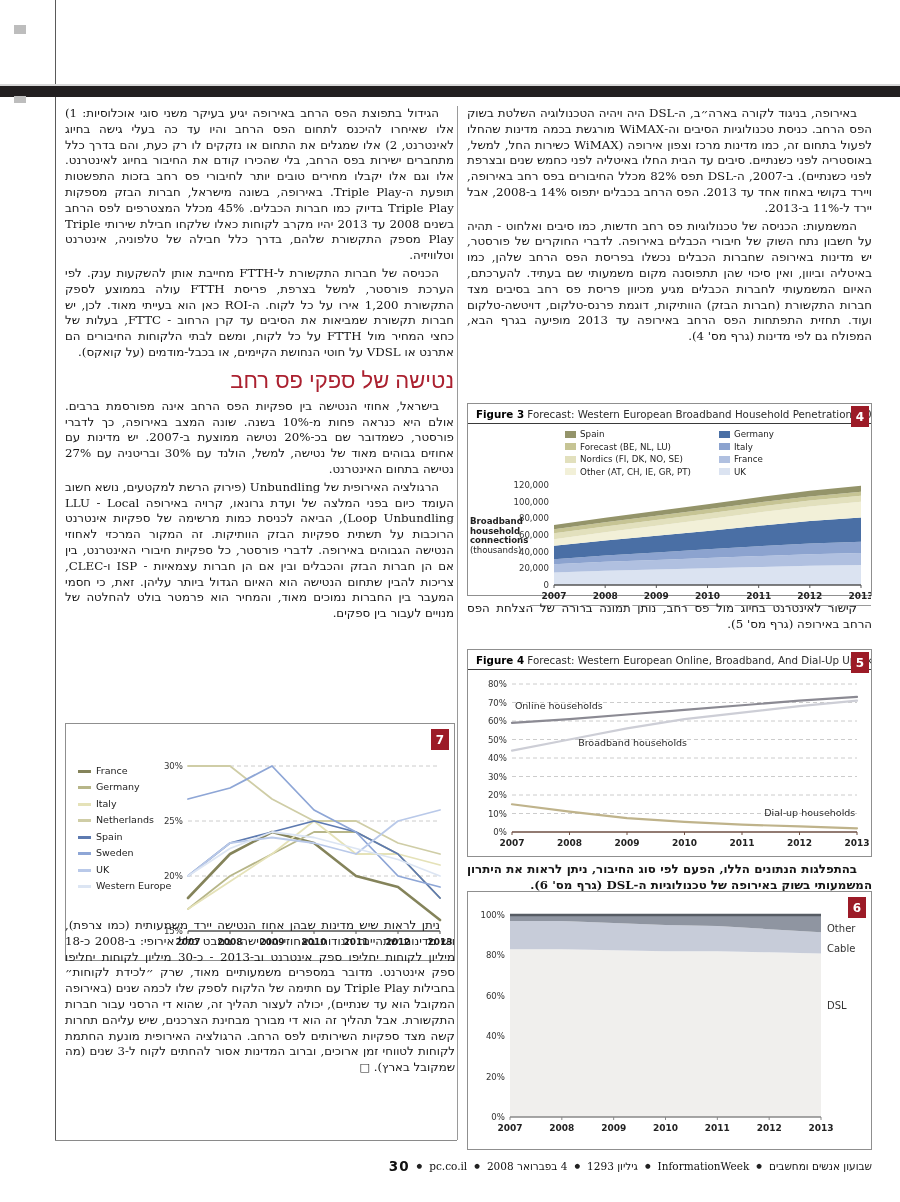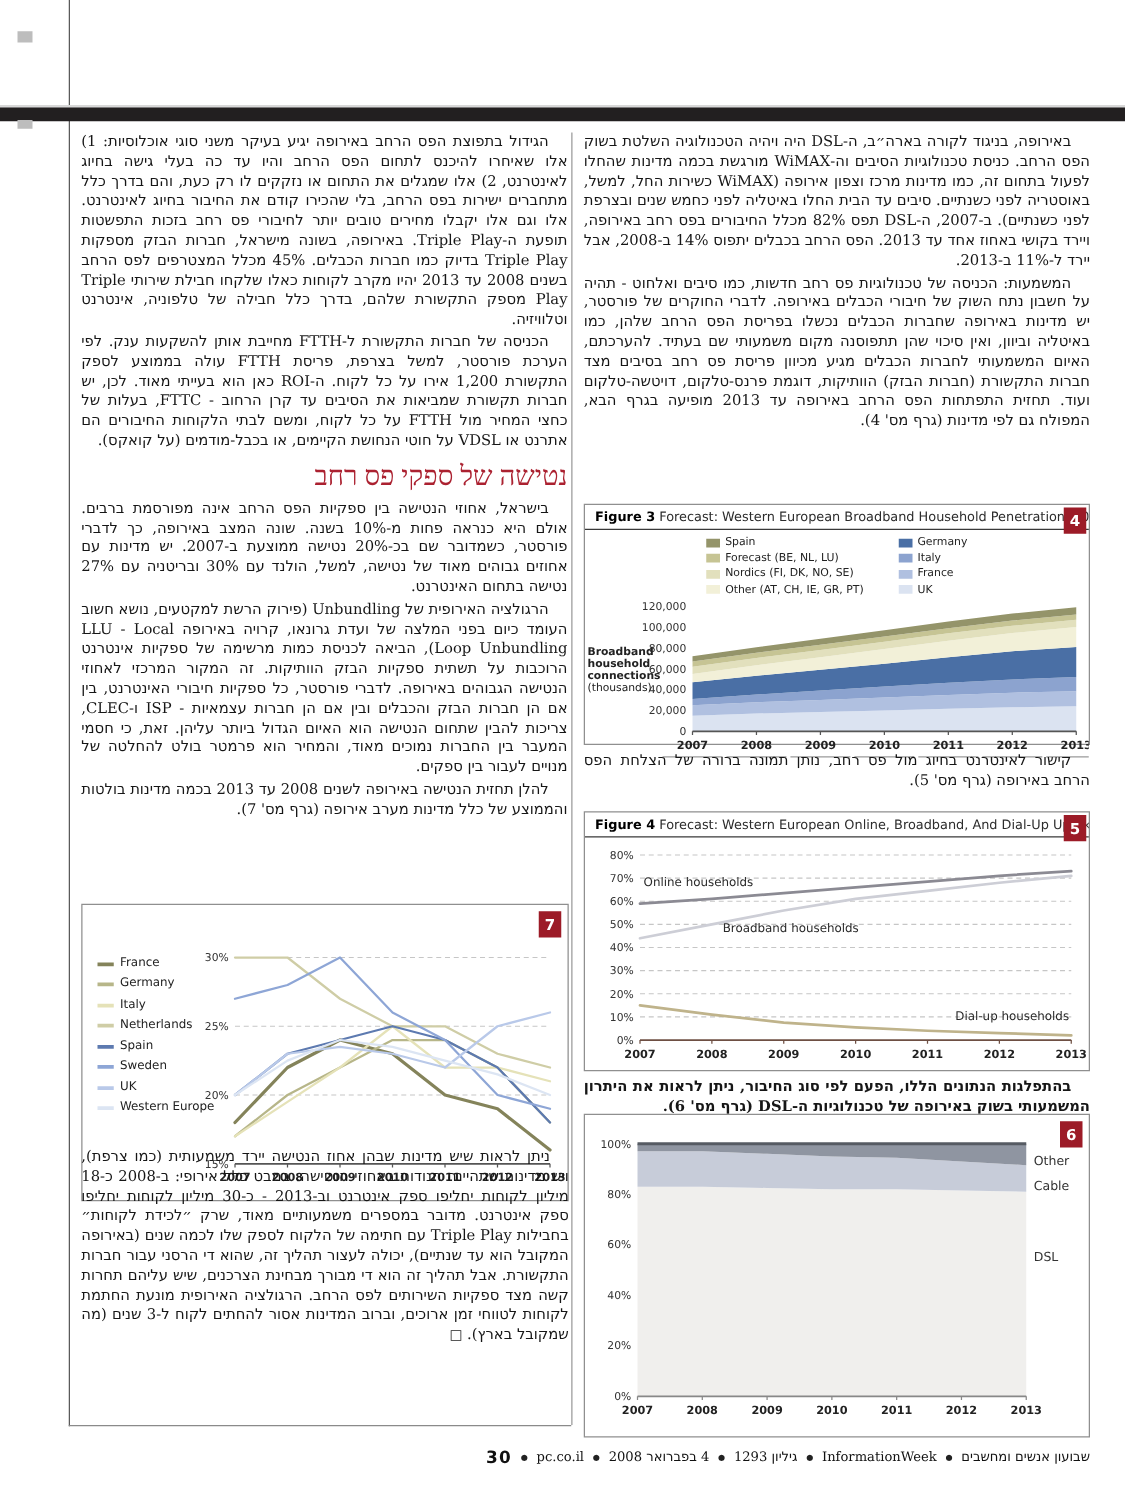--- a/index.html
+++ b/index.html
@@ -12,21 +12,21 @@
   .black-bar{position:absolute;left:0;top:84px;width:900px;height:11px;background:#221f20;border-top:2px solid #d8d8d8;}
   .page-speck{position:absolute;background:#bdbdbd;}
   .bottom-rule{position:absolute;left:55px;top:1140px;width:402px;height:1px;background:#8a8a8a;}
 
   .col{position:absolute;direction:rtl;}
   .col p{
     margin:0 0 2px 0;text-indent:15px;text-align:justify;
     font-size:11.8px;line-height:15.8px;color:#161616;
   }
   .headline{
-    font-family:Liberation Serif, serif;font-size:22px;line-height:26px;
+    font-family:Liberation Sans, sans-serif;font-size:22px;line-height:26px;
     color:#ab2130;margin:7px 0 5px 0;text-align:right;font-weight:normal;
   }
   .end-mark{font-family:"DejaVu Sans",sans-serif;font-size:11px;color:#222;}
 
   .figure{position:absolute;box-sizing:border-box;border:1px solid #8f8f8f;background:#fff;}
   .fig-title{
     font-family:"DejaVu Sans",sans-serif;font-size:10.3px;color:#2c2c2c;
     padding:4px 8px 3px 8px;border-bottom:1.5px solid #3a3a3a;direction:ltr;text-align:left;
     white-space:nowrap;overflow:hidden;
   }
@@ -258,21 +258,20 @@
       </div>
   </div>
 </div>
 
 <div class="col" style="left:65px;top:106px;width:389px;">
   <p>הגידול בתפוצת הפס הרחב באירופה יגיע בעיקר משני סוגי אוכלוסיות: 1) אלו שאיחרו להיכנס לתחום הפס הרחב והיו עד כה בעלי גישה בחיוג לאינטרנט, 2) אלו שמגלים את התחום או נזקקים לו רק כעת, והם בדרך כלל מתחברים ישירות בפס הרחב, בלי שהכירו קודם את החיבור בחיוג לאינטרנט. אלו וגם אלו יקבלו מחירים טובים יותר לחיבורי פס רחב בזכות התפשטות תופעת ה-Triple Play. באירופה, בשונה מישראל, חברות הבזק מספקות Triple Play בדיוק כמו חברות הכבלים. 45% מכלל המצטרפים לפס הרחב בשנים 2008 עד 2013 יהיו מקרב לקוחות כאלו שלקחו חבילת שירותי Triple Play מספק התקשורת שלהם, בדרך כלל חבילה של טלפוניה, אינטרנט וטלוויזיה.</p>
   <p>הכניסה של חברות התקשורת ל-FTTH מחייבת אותן להשקעות ענק. לפי הערכת פורסטר, למשל בצרפת, פריסת FTTH עולה בממוצע לספק התקשורת 1,200 אירו על כל לקוח. ה-ROI כאן הוא בעייתי מאוד. לכן, יש חברות תקשורת שמביאות את הסיבים עד קרן הרחוב - FTTC, בעלות של כחצי המחיר מול FTTH על כל לקוח, ומשם לבתי הלקוחות החיבורים הם אתרנט או VDSL על חוטי הנחושת הקיימים, או בכבל-מודמים (על קואקס).</p>
   <h2 class="headline">נטישה של ספקי פס רחב</h2>
   <p>בישראל, אחוזי הנטישה בין ספקיות הפס הרחב אינה מפורסמת ברבים. אולם היא כנראה פחות מ-10% בשנה. שונה המצב באירופה, כך לדברי פורסטר, כשמדובר שם בכ-20% נטישה ממוצעת ב-2007. יש מדינות עם אחוזים גבוהים מאוד של נטישה, למשל, הולנד עם 30% ובריטניה עם 27% נטישה בתחום האינטרנט.</p>
   <p>הרגולציה האירופית של Unbundling (פירוק הרשת למקטעים, נושא חשוב העומד כיום בפני המלצה של ועדת גרונאו, קרויה באירופה LLU - Local Loop Unbundling), הביאה לכניסת כמות מרשימה של ספקיות אינטרנט הרוכבות על תשתית ספקיות הבזק הוותיקות. זה המקור המרכזי לאחוזי הנטישה הגבוהים באירופה. לדברי פורסטר, כל ספקיות חיבורי האינטרנט, בין אם הן חברות הבזק והכבלים ובין אם הן חברות עצמאיות - ISP ו-CLEC, צריכות להבין שתחום הנטישה הוא האיום הגדול ביותר עליהן. זאת, כי חסמי המעבר בין החברות נמוכים מאוד, והמחיר הוא פרמטר בולט להחלטה של מנויים לעבור בין ספקים.</p>
-  <p>להלן תחזית הנטישה באירופה לשנים 2008 עד 2013 בכמה מדינות בולטות והממוצע של כלל מדינות מערב אירופה (גרף מס' 7).</p>
 </div>
 
 <div class="figure" style="left:65px;top:723px;width:390px;height:238px;">
   <div class="fig-badge" style="top:5px;right:5px;">7</div>
   <div class="legend-left">
       <div class="litem">
         <span class="swatch" style="background: rgb(132, 131, 90);"></span>
         <span class="llabel">France</span>
       </div>
       <div class="litem">

